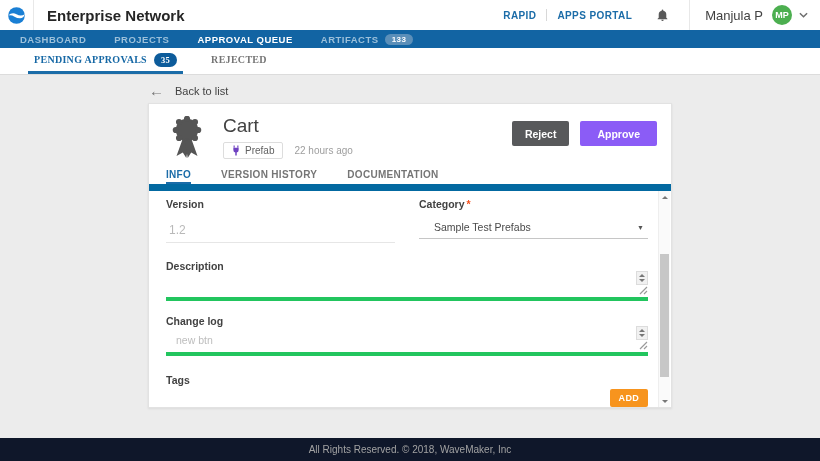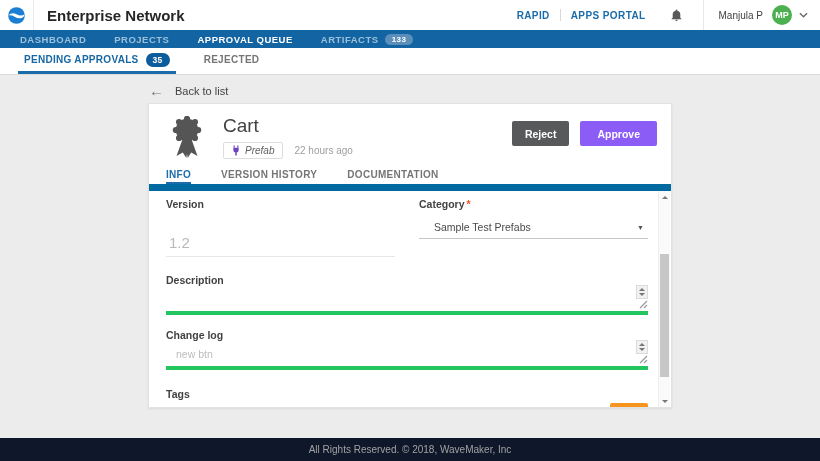--- a/index.html
+++ b/index.html
@@ -8,70 +8,70 @@
 
   
   .topbar { position:absolute; top:0; left:0; right:0; height:30px; background:#fff; display:flex; align-items:center; z-index:5; }
   .logo-wrap { width:34px; height:100%; display:flex; align-items:center; justify-content:center; border-right:1px solid #e8e8e8; }
   .app-title { margin-left:13px; font-size:15px; font-weight:700; color:#262626; }
   .top-spacer { flex:1; }
   .top-link { font-size:10px; font-weight:700; letter-spacing:.4px; color:#1b6ca8; cursor:pointer; }
   .mini-divider { width:1px; height:12px; background:#d8d8d8; margin:0 10px; }
   .bell-wrap { margin:0 20px 0 24px; display:flex; align-items:center; cursor:pointer; }
   .tall-divider { width:1px; height:30px; background:#e8e8e8; }
-  .user-name { font-size:10px; color:#424242; margin:0 9px 0 15px; }
+  .user-name { font-size:13px; color:#424242; margin:0 9px 0 15px; }
   .avatar { width:20px; height:20px; border-radius:50%; background:#4caf50; color:#fff; font-size:9px; font-weight:700; display:flex; align-items:center; justify-content:center; }
   .caret-wrap { margin:0 12px 0 7px; display:flex; align-items:center; }
 
   
   .mainnav { position:absolute; top:30px; left:0; right:0; height:18px; background:#1264a3; display:flex; align-items:center; padding-left:20px; }
   .nav-item { display:flex; align-items:center; font-size:9.5px; font-weight:700; letter-spacing:.5px; color:#9cc0da; margin-right:28px; cursor:pointer; white-space:nowrap; }
   .nav-item.active { color:#fff; }
   .nav-badge { background:#5b8fb9; color:#fff; font-size:8px; font-weight:700; border-radius:8px; padding:1px 7px; margin-left:6px; }
 
   
-  .subnav { position:absolute; top:48px; left:0; right:0; height:27px; background:#fff; border-bottom:1px solid #dcdcdc; display:flex; align-items:stretch; padding-left:18px; }
+  .subnav { position:absolute; top:48px; left:0; right:0; height:27px; background:#fff; border-bottom:1px solid #dcdcdc; display:flex; align-items:stretch; padding-left:28px;font-family:Liberation Serif, serif; }
   .subtab { display:flex; align-items:center; font-size:10px; font-weight:700; letter-spacing:.3px; color:#757575; cursor:pointer; padding:0 6px; border-bottom:3px solid transparent; }
   .subtab.active { color:#1668a5; border-bottom-color:#1b6ca8; }
   .sub-badge { background:#0d5c9b; color:#fff; font-size:8.5px; font-weight:700; border-radius:9px; padding:2px 7px; margin-left:7px; }
   .subtab + .subtab { margin-left:22px; }
 
   
   .content { position:absolute; top:75px; bottom:23px; left:0; right:0; }
   .back-link { position:absolute; top:9px; left:149px; display:flex; align-items:center; cursor:pointer; }
   .back-arrow { color:#757575; font-size:15px; line-height:14px; margin-right:11px; }
   .back-text { font-size:11px; color:#424242; }
 
   .card { position:absolute; top:28px; left:148px; width:524px; height:305px; background:#fff; border:1px solid #e2e2e2; box-shadow:0 1px 2px rgba(0,0,0,.08); }
 
   .card-header { display:flex; padding:10px 14px 0 16px; height:62px; }
   .ribbon-wrap { width:36px; margin:2px 17px 0 5px; flex:none; }
   .title-block { flex:1; }
   .card-title { font-size:19px; font-weight:500; color:#424242; line-height:24px; }
   .chip-row { display:flex; align-items:center; margin-top:4px; }
-  .type-chip { border:1px solid #ddd; border-radius:2px; padding:2px 8px; font-size:10px; color:#616161; display:flex; align-items:flex-end; gap:5px; background:#fff;font-style:italic; }
+  .type-chip { border:1px solid #ddd; border-radius:2px; padding:2px 8px; font-size:10px; color:#616161; display:flex; align-items:flex-end; gap:5px; background:#fff; }
   .timestamp { font-size:10px; color:#9e9e9e; margin-left:11px; }
   .header-buttons { display:flex; gap:11px; margin-top:7px; }
   .btn { border:none; color:#fff; font-size:10.5px; font-weight:700; padding:6px 13px; border-radius:2px; cursor:pointer; font-family:inherit; height:25px; }
   .btn-reject { background:#58595b; }
   .btn-approve { background:#8b5cf6; padding:6px 17px; }
 
   .tabs { display:flex; border-bottom:7px solid #0369a1; padding-left:17px; height:25px; }
   .tab { font-size:10px; font-weight:700; letter-spacing:.3px; color:#757575; display:flex; align-items:center; margin-right:30px; border-bottom:2px solid transparent; cursor:pointer; }
   .tab.active { color:#1b6ca8; border-bottom-color:#1b6ca8; }
 
   
   .form-area { position:relative; height:216px; }
   .form-scroll { position:absolute; left:0; right:13px; top:0; bottom:0; padding:7px 10px 0 17px; overflow:hidden; }
   .field-label { font-size:10.5px; font-weight:700; color:#424242; }
   .req { color:#f4511e; margin-left:2px; }
   .row-two { display:flex; }
   .col { width:47.5%; }
   .col + .col { margin-left:5%; }
-  .version-value { margin-top:24px; font-size:15px; color:#b9b9b9; padding:0 0 5px 3px; border-bottom:1px solid #e6e6e6; cursor:default; }
+  .version-value { margin-top:13px; font-size:12px; color:#b9b9b9; padding:0 0 5px 3px; border-bottom:1px solid #e6e6e6; cursor:default; }
   .select-line { margin-top:11px; display:flex; align-items:center; justify-content:space-between; padding:0 4px 5px 15px; border-bottom:1px solid #c6c6c6; cursor:pointer; }
   .select-value { font-size:10.5px; color:#4a4a4a; }
   .select-caret { font-size:7px; color:#555; }
 
   .ta-block { margin-top:17px; }
   .ta-box { position:relative; height:27px; border-bottom:4px solid #22c55e; margin-top:2px; }
   .ta-text { position:absolute; left:10px; bottom:6px; font-size:10.5px; color:#bdbdbd; }
   .ta-widget { position:absolute; right:0; bottom:2px; width:12px; }
   .spinner { width:12px; height:14px; background:#f1f1f1; border:1px solid #dcdcdc; display:flex; flex-direction:column; align-items:center; justify-content:center; gap:2px; }
   .tri-up { width:0; height:0; border-left:3px solid transparent; border-right:3px solid transparent; border-bottom:3px solid #777; }

